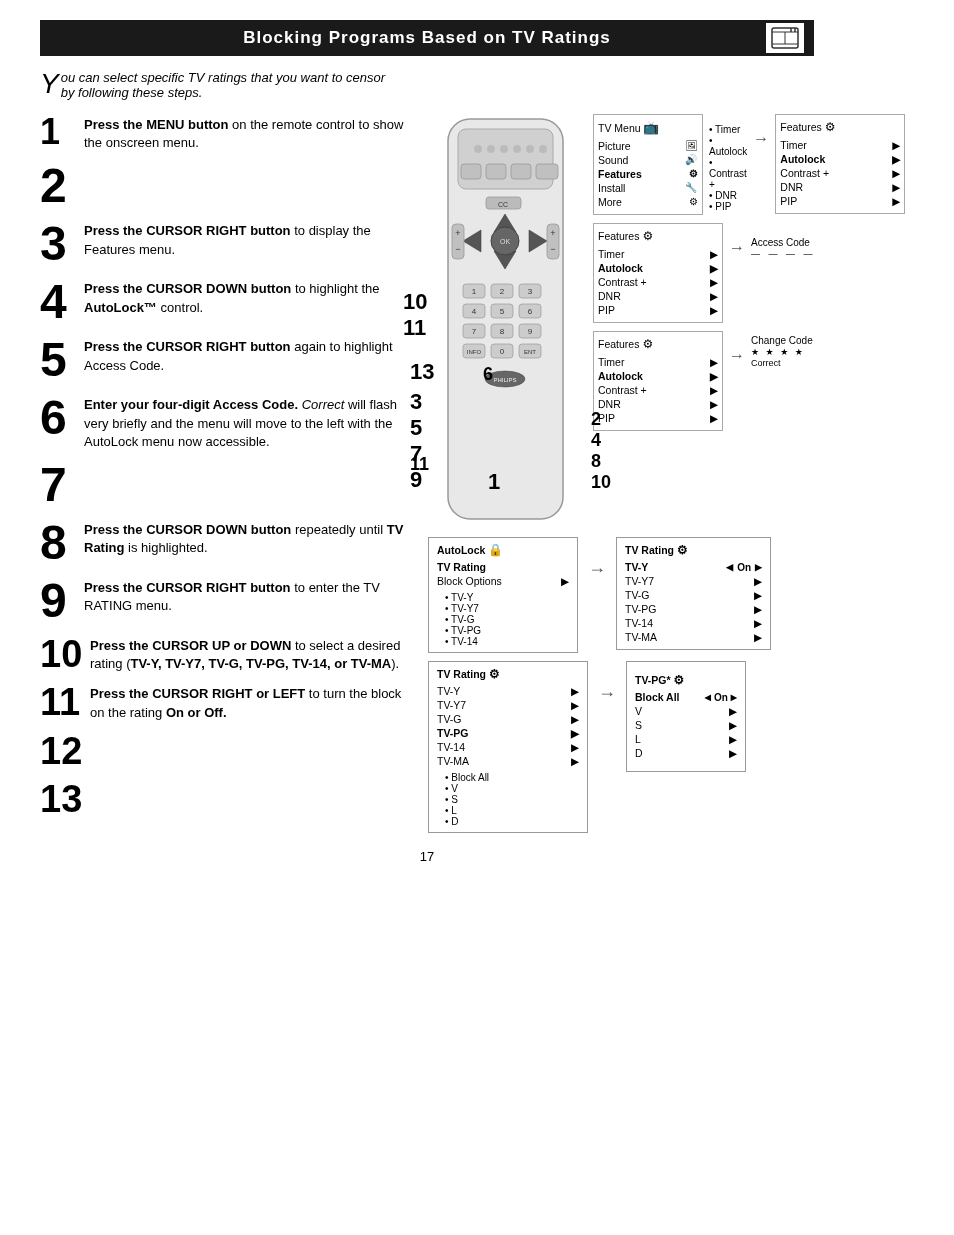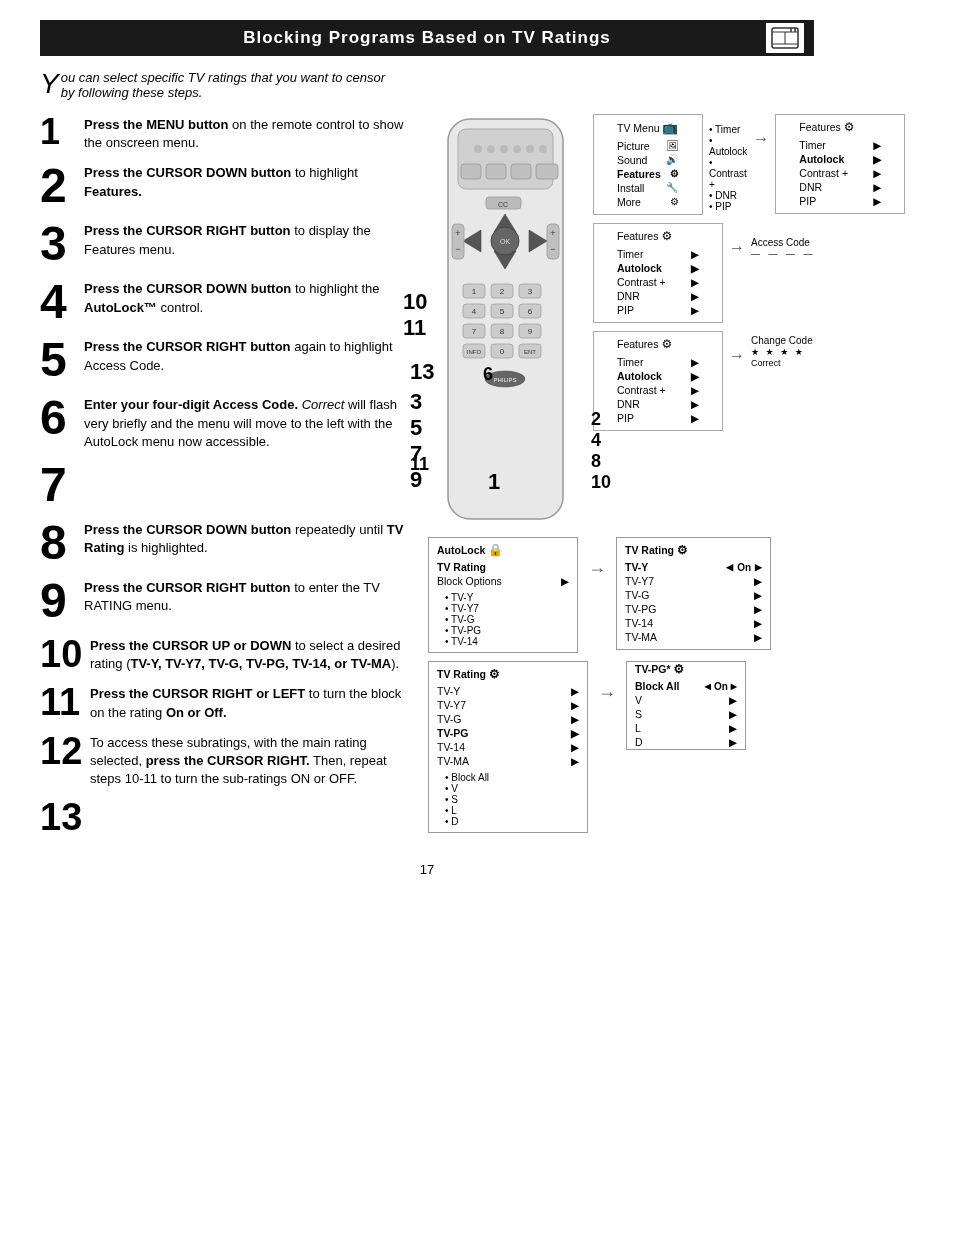--- a/index.html
+++ b/index.html
@@ -115,21 +115,21 @@
       text-align: center;
       font-size: 13px;
       margin-top: 16px;
       color: #000;
     }
 
     
     .tv-menu-box {
       border: 1px solid #aaa;
       font-size: 10.5px;
-      padding: 5px 23px;
+      padding: 5px 4px;
       background: #fff;
       min-width: 130px;
     }
     .tv-menu-box .tmb-title {
       font-size: 10.5px;
       margin-bottom: 4px;
       display: flex;
       align-items: center;
       gap: 3px;
     }
@@ -169,21 +169,21 @@
     }
     .tvrating-box .tr-item {
       display: flex; justify-content: space-between;
       padding: 1px 0; font-size: 10.5px;
     }
     .tvrating-box .tr-item.bold { font-weight: bold; }
 
     .tvpg-box {
       border: 1px solid #999;
       font-size: 10.5px;
-      padding: 0 8px;
+      padding: 11px 8px;
       min-width: 120px;
     }
     .tvpg-box .tr-title {
       font-weight: bold; font-size: 10.5px; margin-bottom: 3px;
       display: flex; align-items: center; gap: 3px;
     }
     .tvpg-box .tr-item {
       display: flex; justify-content: space-between;
       padding: 1px 0; font-size: 10.5px;
     }
@@ -234,23 +234,20 @@
 
       <div class="step">
         <div class="step-num">1</div>
         <div class="step-text">
           <b>Press the MENU button</b> on the remote control to show the onscreen menu.
         </div>
       </div>
 
       <div class="step">
         <div class="step-num large">2</div>
-        <div class="step-text">
-          <b>Press the CURSOR DOWN button</b> to highlight <b>Features.</b>
-        </div>
       </div>
 
       <div class="step">
         <div class="step-num large">3</div>
         <div class="step-text">
           <b>Press the CURSOR RIGHT button</b> to display the Features menu.
         </div>
       </div>
 
       <div class="step">
@@ -302,23 +299,20 @@
       <div class="step">
         <div class="step-num" style="font-size:38px; min-width:50px;">11</div>
         <div class="step-text">
           <b>Press the CURSOR RIGHT or LEFT</b> to turn the block on the rating <b>On or Off.</b>
         </div>
       </div>
 
 
       <div class="step">
         <div class="step-num" style="font-size:38px; min-width:50px;">12</div>
-        <div class="step-text">
-          To access these subratings, with the main rating selected, <b>press the CURSOR RIGHT.</b> Then, repeat steps 10-11 to turn the sub-ratings ON or OFF.
-        </div>
       </div>
 
       <div class="step">
         <div class="step-num" style="font-size:38px; min-width:50px;">13</div>
       </div>
 
     </div>
 
     <div class="right-col">
 

